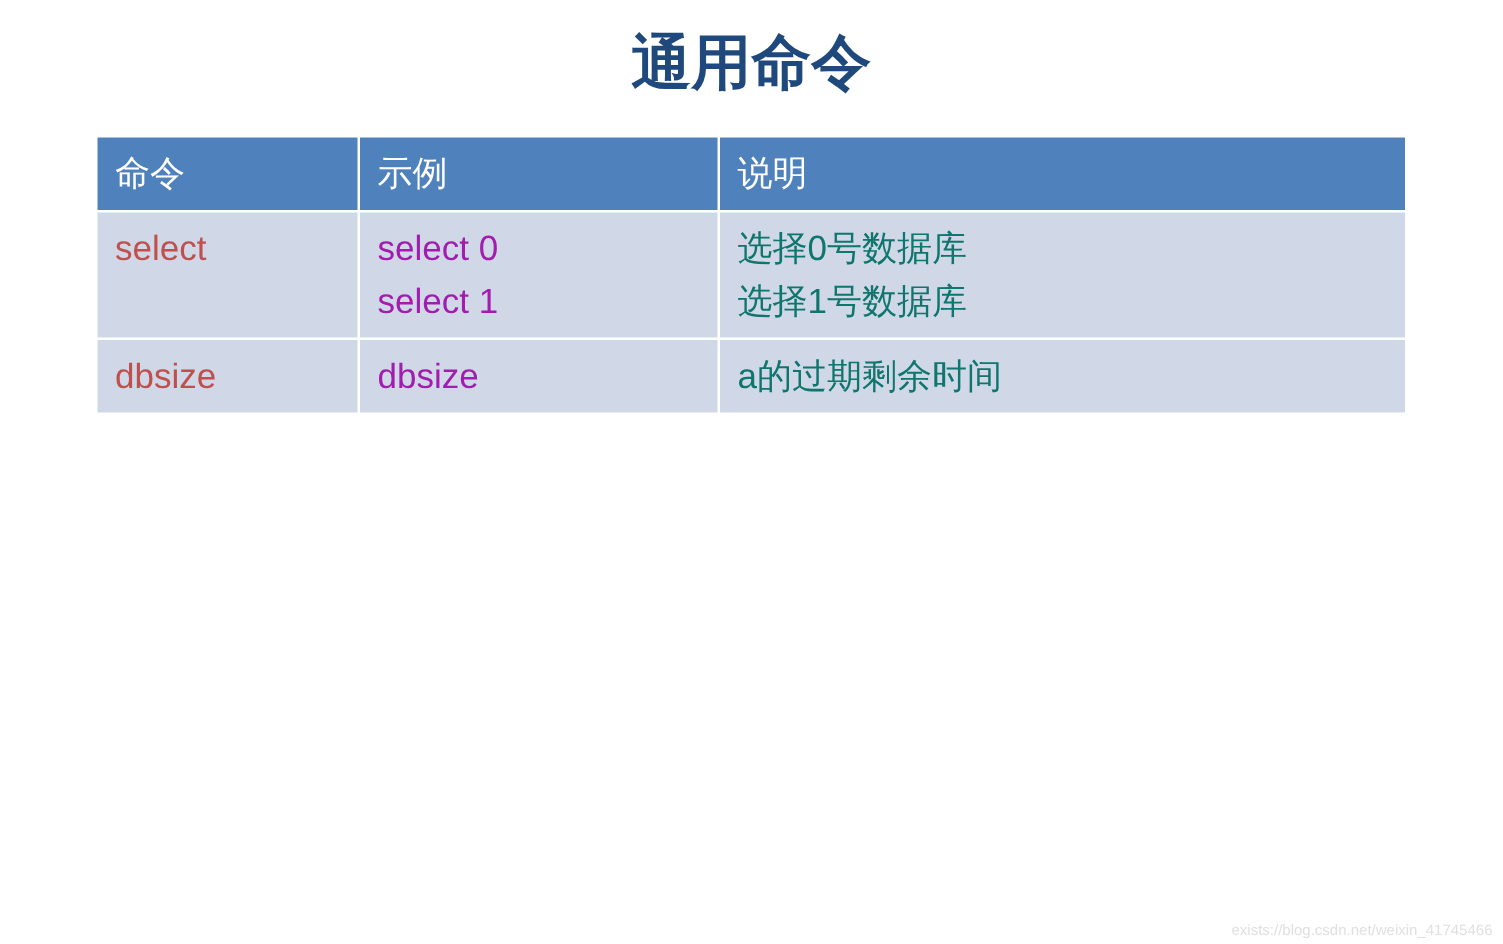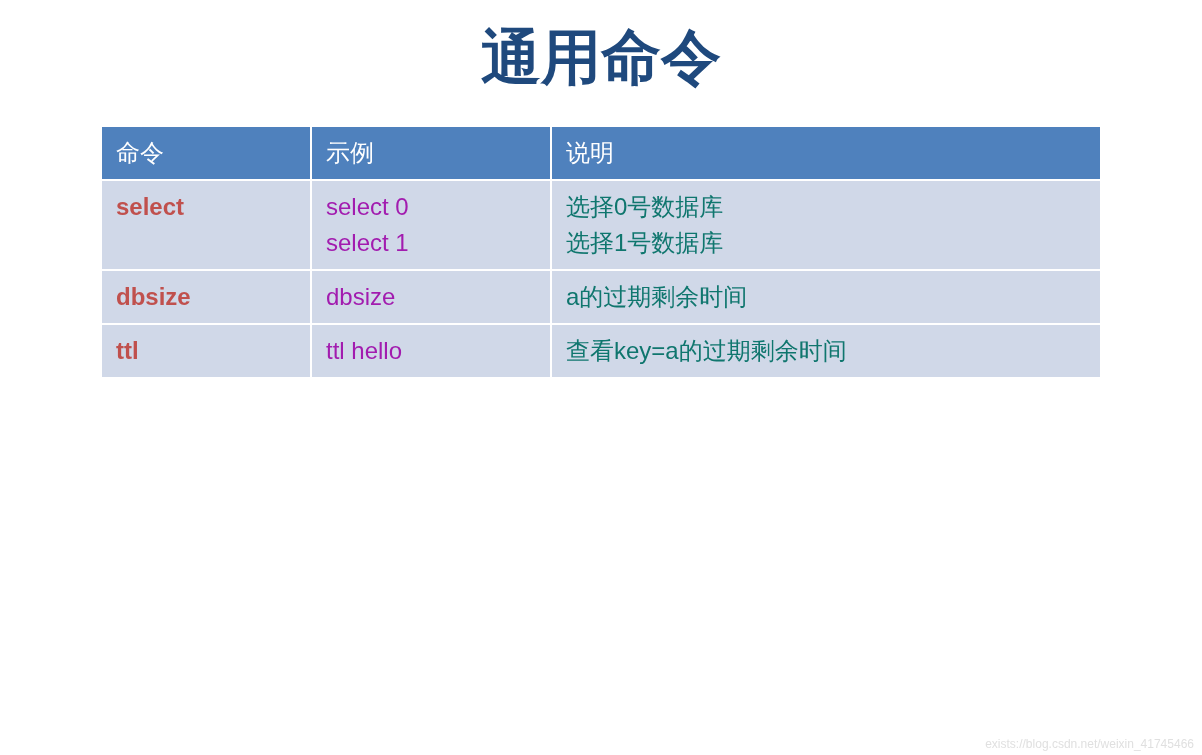--- a/index.html
+++ b/index.html
@@ -6,52 +6,52 @@
     body {
       font-family: "Microsoft YaHei", "PingFang SC", Arial, sans-serif;
       background: #ffffff;
       width: 1202px;
       height: 755px;
       padding: 18px 0 0 0;
       position: relative;
     }
     .title {
       text-align: center;
-      font-size: 60px;
+      font-size: 48px;
       font-weight: bold;
       color: #1f497d;
       margin-bottom: 26px;
     }
     table {
       border-collapse: collapse;
       width: 1000px;
       margin: 0 auto;
       table-layout: fixed;
     }
     th, td {
       text-align: left;
       padding: 8px 14px;
-      font-size: 24px;
+      font-size: 28px;
       line-height: 1.5;
       vertical-align: top;
       border: 2px solid #ffffff;
     }
     th {
       background: #4f81bd;
       color: #ffffff;
       font-weight: normal;
     }
     th.col-cmd { width: 210px; }
-    th.col-example { width: 240px; }
+    th.col-example { width: 288px; }
     th.col-desc { width: 550px; }
     tr.row-even td { background: #d0d8e8; }
     tr.row-odd td { background: #e9edf4; }
     td.cmd {
       color: #c0504d;
-      font-weight: bold;
+      font-weight: normal;
       font-family: Arial, sans-serif;
     }
     td.example {
       color: #a21caf;
       font-family: Liberation Sans, sans-serif;
     }
     td.desc {
       color: #0f766e;
     }
     .watermark {
@@ -80,21 +80,16 @@
       <tr class="row-even">
         <td class="cmd">select</td>
         <td class="example">select 0<br>select 1</td>
         <td class="desc">选择0号数据库<br>选择1号数据库</td>
       </tr>
       <tr class="row-even">
         <td class="cmd">dbsize</td>
         <td class="example">dbsize</td>
         <td class="desc">a的过期剩余时间</td>
       </tr>
-      <tr class="row-even">
-        <td class="cmd">ttl</td>
-        <td class="example">ttl hello</td>
-        <td class="desc">查看key=a的过期剩余时间</td>
-      </tr>
     </tbody>
 </table>
 
 <div class="watermark">exists://blog.csdn.net/weixin_41745466</div>
 
 </body></html>

